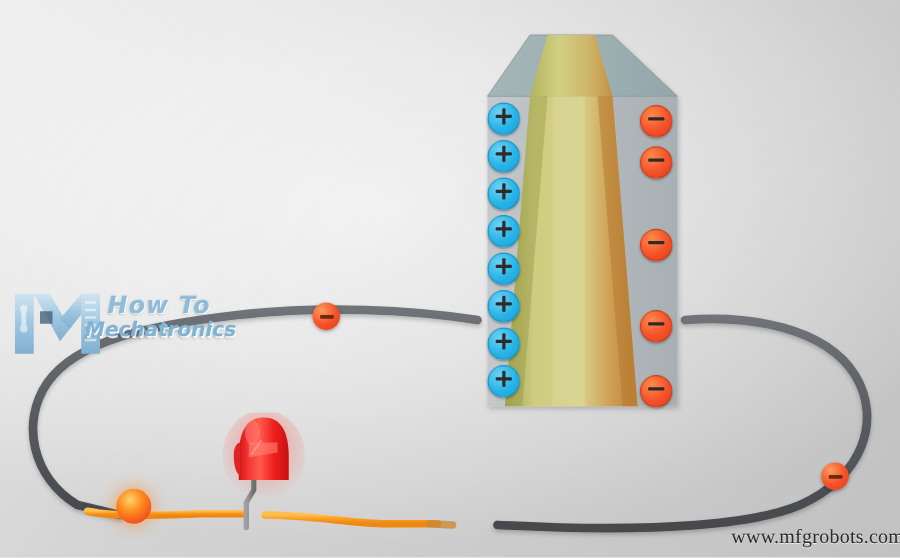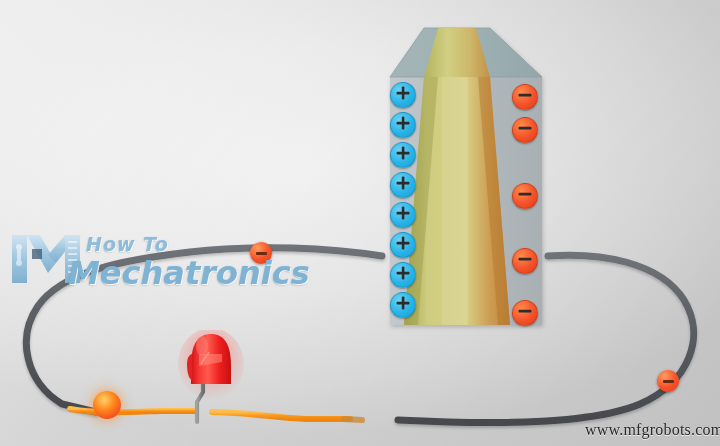--- a/index.html
+++ b/index.html
@@ -28,21 +28,21 @@
   #logo .word{
     position:absolute;left:78px;top:2px;
     color:#8fbcd8;
     font-family:"DejaVu Sans", sans-serif;
     font-weight:bold;font-style:italic;
     letter-spacing:1px;
     text-shadow:1px 1px 0 rgba(255,255,255,.85), 0 1px 2px rgba(60,90,110,.5);
     line-height:1;
   }
   #logo .w1{font-size:19px;}
-  #logo .w2{position:absolute;left:60px;top:21px;font-size:32px;color:#7fb3d4;
+  #logo .w2{position:absolute;left:60px;top:21px;font-size:16px;color:#7fb3d4;
     font-family:"DejaVu Sans", sans-serif;font-weight:bold;font-style:italic;
     letter-spacing:0px;
     text-shadow:1px 1px 0 rgba(255,255,255,.85), 0 1px 2px rgba(60,90,110,.5);}
   #logo .url{
     position:absolute;left:3px;top:50px;
     font-family:"DejaVu Sans Mono", monospace;
     font-size:10px;color:#6a6a6a;letter-spacing:.5px;
   }
 
   

